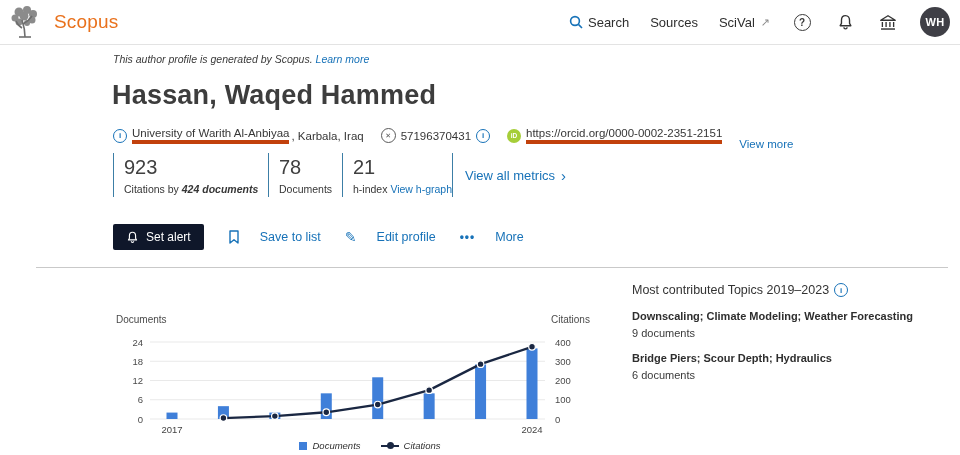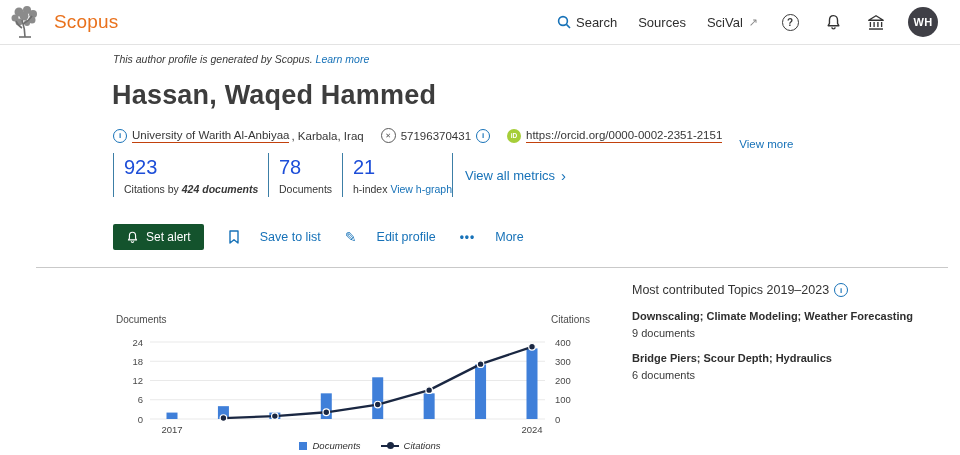--- a/index.html
+++ b/index.html
@@ -3,54 +3,54 @@
 <meta charset="utf-8">
 <style>
   html,body{margin:0;padding:0;width:960px;height:455px;overflow:hidden;
     font-family:"Liberation Sans", sans-serif; background:#fff; color:#2e2e2e;}
   #page{position:relative;width:960px;height:455px;background:#fff;}
 
   
   .hdr{position:absolute;top:0;left:0;width:960px;height:44px;border-bottom:1px solid #e3e3e3;background:#fff;}
   .logo-box{position:absolute;left:7px;top:4px;width:36px;height:36px;}
   .brand{position:absolute;left:54px;top:11px;font-size:19px;color:#e9711c;font-weight:500;letter-spacing:.2px;}
-  .hdr-nav{position:absolute;right:22px;top:0;height:44px;display:flex;align-items:center;gap:21px;}
+  .hdr-nav{position:absolute;right:10px;top:0;height:44px;display:flex;align-items:center;gap:21px;}
   .nav-item{display:flex;align-items:center;gap:5px;font-size:13px;color:#2e2e2e;cursor:pointer;}
   .ext-arrow{color:#8a8a8a;font-size:11px;margin-left:1px;}
   .icon-btn{display:flex;align-items:center;justify-content:center;width:22px;height:22px;cursor:pointer;}
   .help-circle{width:15px;height:15px;border:1.4px solid #3a3a3a;border-radius:50%;display:flex;align-items:center;justify-content:center;font-size:10px;color:#3a3a3a;font-weight:bold;}
   .avatar{width:30px;height:30px;border-radius:50%;background:#3f3f46;color:#fff;display:flex;align-items:center;justify-content:center;font-size:11px;font-weight:bold;letter-spacing:.3px;cursor:pointer;}
 
   
   .note{position:absolute;left:113px;top:53px;font-size:10.5px;font-style:italic;color:#3a3a3a;}
   .note a{color:#1772b8;text-decoration:none;font-style:italic;cursor:pointer;}
   .pname{position:absolute;left:112px;top:80px;font-size:27px;font-weight:600;color:#3d3d3d;letter-spacing:.2px;}
   .inforow{position:absolute;left:113px;top:121px;display:flex;align-items:center;gap:17px;font-size:11.5px;color:#363636;}
   .inforow .grp{display:flex;align-items:center;gap:5px;}
-  .u{border-bottom:1px solid #c2410c;padding-bottom:1px;cursor:pointer;}
+  .u{border-bottom:4px solid #c2410c;padding-bottom:1px;cursor:pointer;}
   .info-i{display:inline-flex;width:12px;height:12px;border:1px solid #1772b8;border-radius:50%;color:#1772b8;font-size:8px;align-items:center;justify-content:center;font-weight:bold;cursor:pointer;flex:none;}
   .sid-i{display:inline-flex;width:13px;height:13px;border:1.2px solid #5a5a5a;border-radius:50%;color:#5a5a5a;font-size:7px;align-items:center;justify-content:center;flex:none;}
   .orcid-i{display:inline-flex;width:14px;height:14px;background:#a6ce39;border-radius:50%;color:#fff;font-size:6.5px;font-weight:bold;align-items:center;justify-content:center;flex:none;}
   .bluelink{color:#1772b8;cursor:pointer;margin-top:17px;}
 
   
   .metrics{position:absolute;left:113px;top:153px;display:flex;align-items:stretch;}
   .metric{border-left:1px solid #3c7ea6;padding:2px 0 2px 10px;}
-  .metric .val{font-size:20px;color:#1d4ed8;line-height:24px;}
+  .metric .val{font-size:20px;color:#404040;line-height:24px;}
   .metric .lbl{font-size:10.5px;color:#363636;margin-top:4px;white-space:nowrap;}
   .m-cit{width:120px;}
   .m-doc{width:63px;margin-left:24px;}
   .m-h{width:99px;}
   .boldital{font-weight:bold;font-style:italic;}
   .viewall{border-left:1px solid #3c7ea6;padding-left:12px;display:flex;align-items:center;font-size:13px;color:#1772b8;cursor:pointer;gap:6px;}
   .chev{font-size:15px;line-height:13px;}
 
   
   .actions{position:absolute;left:113px;top:224px;display:flex;align-items:center;gap:24px;}
-  .btn-primary{background:#14532d;color:#fff;font-size:12px;border:none;border-radius:2px;height:26px;padding:0 13px;display:flex;align-items:center;gap:7px;cursor:pointer;font-family:"Liberation Sans",sans-serif;}
+  .btn-primary{background:#0f172a;color:#fff;font-size:12px;border:none;border-radius:2px;height:26px;padding:0 13px;display:flex;align-items:center;gap:7px;cursor:pointer;font-family:"Liberation Sans",sans-serif;}
   .act-link{display:flex;align-items:center;gap:20px;font-size:12.5px;color:#1772b8;cursor:pointer;}
   .pencil{font-size:14px;}
   .dots{letter-spacing:1px;font-size:12px;font-weight:bold;}
 
   .divider{position:absolute;left:36px;right:12px;top:267px;border-top:1px solid #c9c9c9;}
 
   
   .chart-title{position:absolute;left:113px;top:283px;font-size:12.5px;color:#333;}
   .axis-label{position:absolute;top:314px;font-size:10px;color:#4a4a4a;}
   .axis-label.left{left:116px;}

